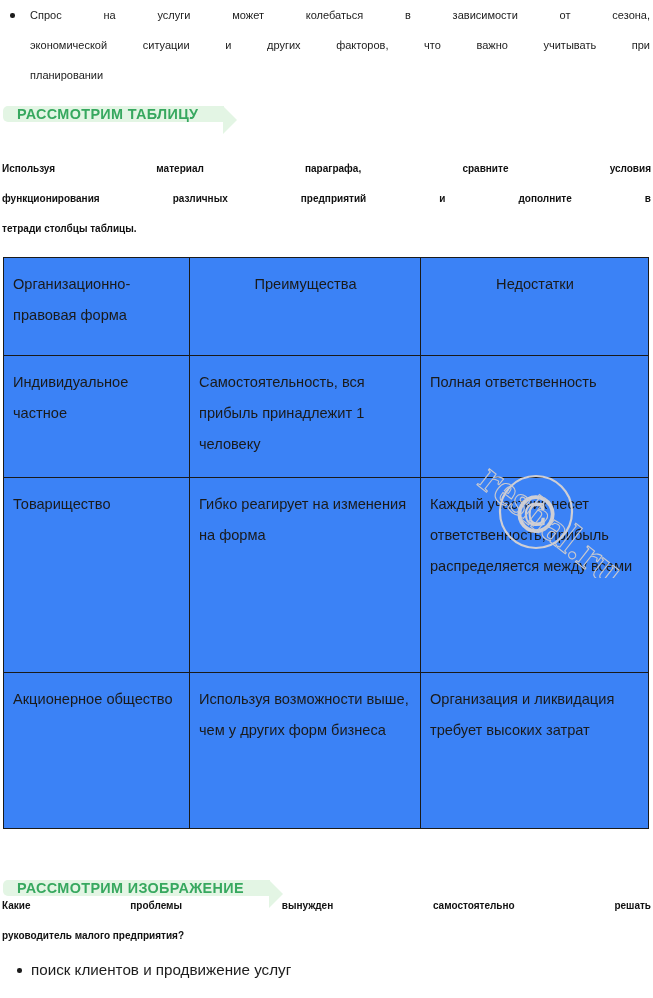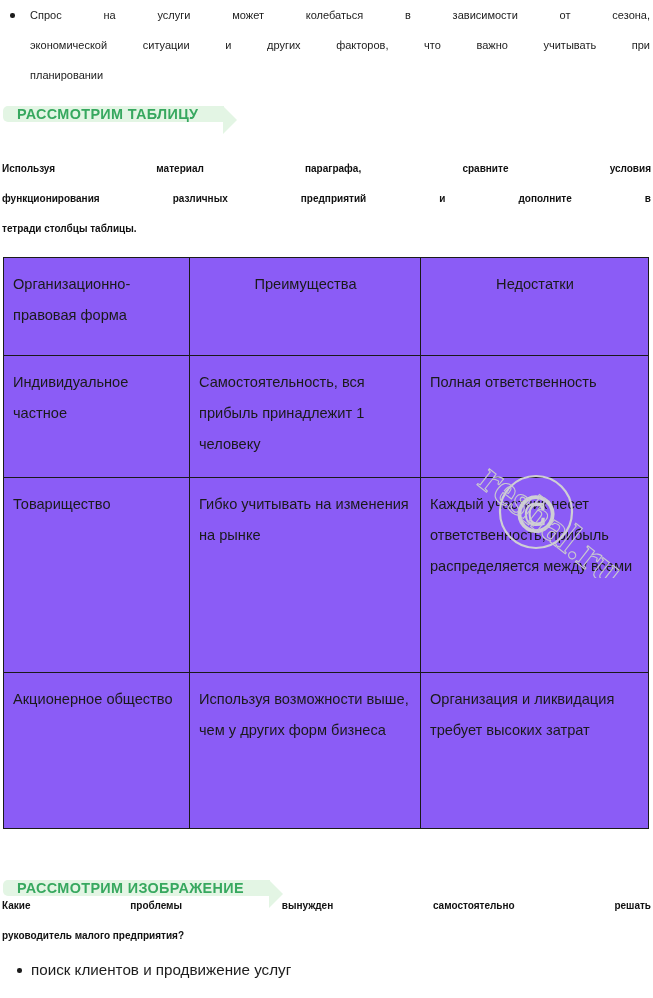--- a/index.html
+++ b/index.html
@@ -121,21 +121,21 @@
   #prompt-image { top: 891px; }
 
   
   .data-table {
     position: absolute;
     left: 3px;
     top: 257px;
     width: 645px;
     border-collapse: collapse;
     table-layout: fixed;
-    background: #8b5cf6;
+    background: #3b82f6;
   }
   .data-table col.c1 { width: 186px; }
   .data-table col.c2 { width: 231px; }
   .data-table col.c3 { width: 228px; }
   .data-table th,
   .data-table td {
     border: 1.6px solid #1a1a1a;
     vertical-align: top;
     padding: 11px 8px 8px 9px;
     font-size: 14.6px;
@@ -251,21 +251,21 @@
       </tr>
     </thead>
     <tbody>
       <tr class="row-1">
         <td>Индивидуальное частное</td>
         <td>Самостоятельность, вся прибыль принадлежит 1 человеку</td>
         <td>Полная ответственность</td>
       </tr>
       <tr class="row-2">
         <td>Товарищество</td>
-        <td>Гибко учитывать на изменения на рынке</td>
+        <td>Гибко реагирует на изменения на форма</td>
         <td>Каждый участник несет ответственность, прибыль распределяется между всеми</td>
       </tr>
       <tr class="row-3">
         <td>Акционерное общество</td>
         <td>Используя возможности выше, чем у других форм бизнеса</td>
         <td>Организация и ликвидация требует высоких затрат</td>
       </tr>
     </tbody>
   </table>
 

